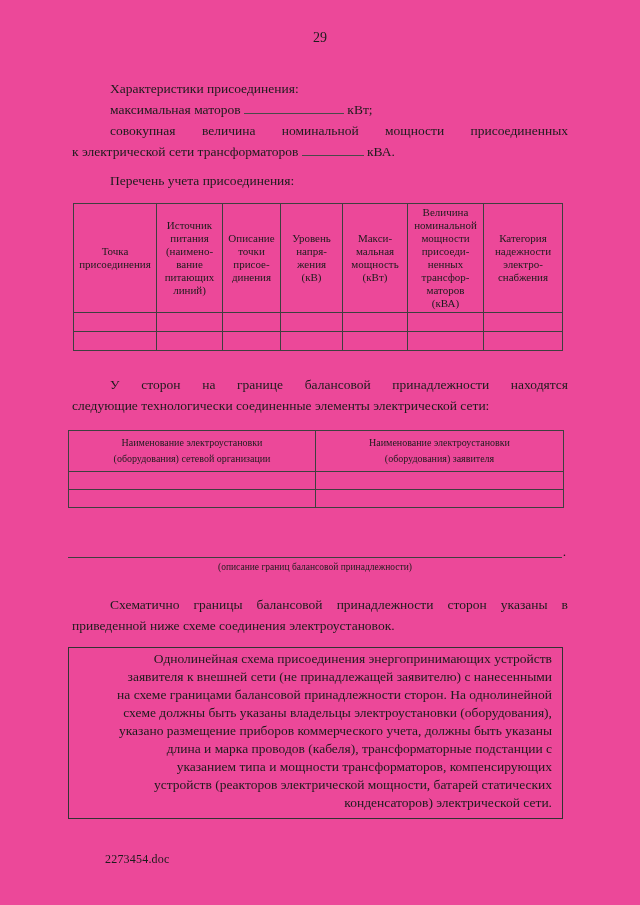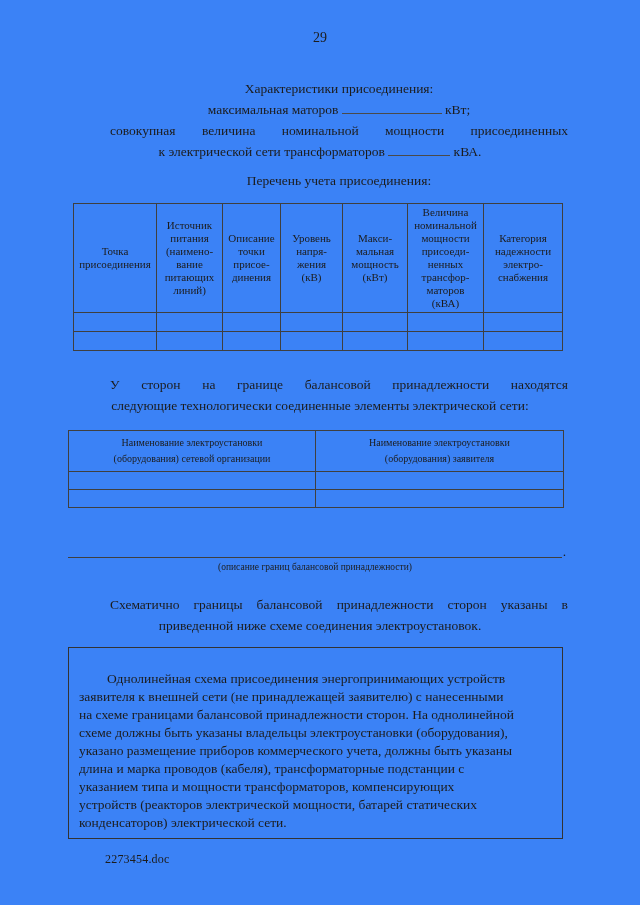--- a/index.html
+++ b/index.html
@@ -4,28 +4,28 @@
 <style>
   html, body {
     margin: 0;
     padding: 0;
     background: #ffffff;
   }
   .page {
     position: relative;
     width: 640px;
     height: 905px;
-    background: #3b82f6;
+    background: #ec4899;
     color: #1c1c1c;
     font-family: "Liberation Serif", "DejaVu Serif", serif;
     font-size: 13.5px;
     overflow: hidden;
   }
   .abs { position: absolute; }
-  .line { line-height: 21px; text-align: center; }
+  .line { line-height: 21px; }
   .indent { text-indent: 38px; }
   .justify { text-align: justify; text-align-last: justify; }
   .blank {
     display: inline-block;
     border-bottom: 1px solid #4a4a4a;
     height: 13px;
     vertical-align: baseline;
   }
   .blank.w100 { width: 100px; }
   .blank.w62  { width: 62px; }
@@ -69,25 +69,25 @@
 
   .caption {
     font-size: 9.5px;
     line-height: 12px;
     text-align: center;
   }
 
   .note-box {
     border: 1px solid #333333;
     box-sizing: border-box;
-    text-align: left;
+    text-align: right;
     white-space: pre-line;
     line-height: 18px;
     font-size: 13.5px;
-    padding: 22px 10px 6px 10px;
+    padding: 2px 10px 6px 10px;
     text-indent: 28px;
   }
 
   .footer {
     font-size: 12px;
     letter-spacing: 0.2px;
   }
 </style>
 </head>
 <body>

